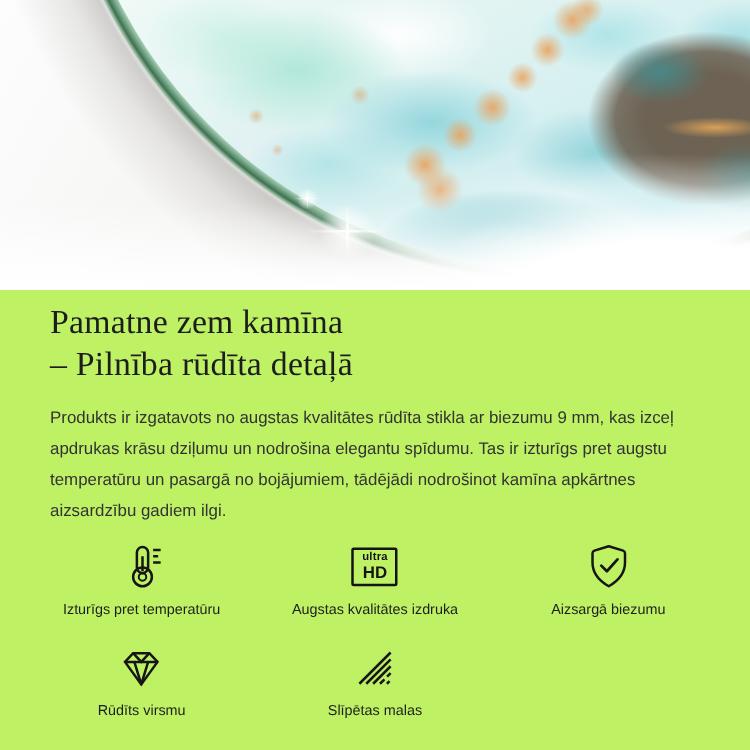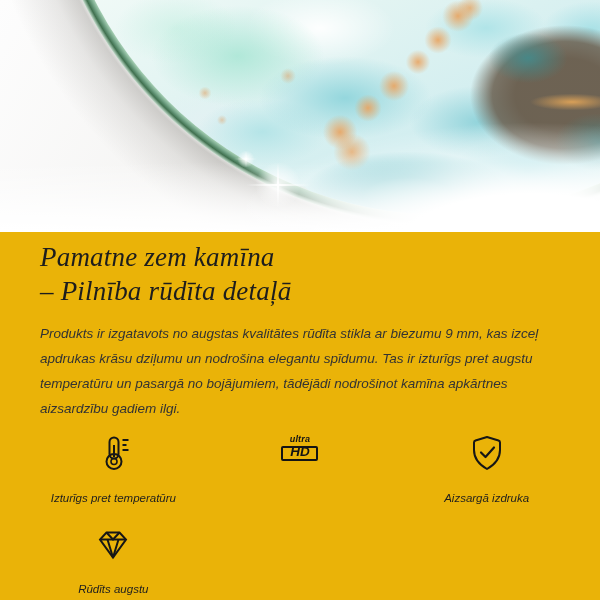--- a/index.html
+++ b/index.html
@@ -1,18 +1,18 @@
 <!DOCTYPE html>
 <html><head>
 <meta charset="utf-8">
 <style>
   * { margin: 0; padding: 0; box-sizing: border-box; }
   html, body { width: 600px; height: 600px; }
   body { font-family: "Liberation Sans", sans-serif; background: #fff; }
-  .page { position: relative; width: 600px; height: 600px; overflow: hidden; background: #eab308; font-style: italic; }
+  .page { position: relative; width: 600px; height: 600px; overflow: hidden; background: #bef264; }
 
   
   .hero {
     position: relative; width: 600px; height: 232px; overflow: hidden;
     background:
       radial-gradient(circle at 445px -178px, rgba(0,0,0,0) 400px, rgba(110,107,100,0.30) 407px, rgba(110,107,100,0.14) 428px, rgba(110,107,100,0) 470px),
       linear-gradient(120deg, #fdfdfd 0%, #f0efed 60%, #f7f6f5 100%);
   }
   .glass-edge {
     position: absolute; inset: 0;
@@ -84,25 +84,25 @@
     margin-top: 13px; font-size: 13.5px; line-height: 25px; color: #333;
   }
 
   
   .features {
     margin: 12px 20px 0; display: grid;
     grid-template-columns: repeat(3, 1fr); row-gap: 20px; text-align: center;
   }
   .feature { display: flex; flex-direction: column; align-items: center; }
   .feature-icon { height: 40px; display: flex; align-items: center; justify-content: center; }
-  .feature-label { margin-top: 19px; font-size: 11.5px; color: #1e1e1e; }
+  .feature-label { margin-top: 9px; font-size: 11.5px; color: #1e1e1e; }
   svg.ic { stroke: #161616; fill: none; stroke-width: 2; }
   .uhd-box {
-    width: 37px; height: 15px; border: 2.5px solid #141414; border-radius: 2px;
-    display: flex; flex-direction: column; align-items: center; justify-content: flex-end;
+    width: 37px; height: 31px; border: 2.5px solid #141414; border-radius: 2px;
+    display: flex; flex-direction: column; align-items: center; justify-content: center;
     color: #141414; font-weight: bold; line-height: 1;
   }
   .uhd-top { font-size: 9px; letter-spacing: 0.2px; }
   .uhd-bottom { font-size: 13.5px; margin-top: 1px; }
 </style>
 </head>
 <body>
 
 <div class="page">
 
@@ -147,40 +147,53 @@
       <div class="feature-label">Izturīgs pret temperatūru</div>
     </div>
 
     <div class="feature">
       <div class="feature-icon">
         <div class="uhd-box">
           <div class="uhd-top">ultra</div>
           <div class="uhd-bottom">HD</div>
         </div>
       </div>
+      <div class="feature-label">Augstas kvalitātes izdruka</div>
     </div>
 
     <div class="feature">
       <div class="feature-icon">
         <svg class="ic" width="40" height="40" viewBox="0 0 40 40">
           <path d="M20 4 L31.5 7.5 Q33 8 33 9.5 V17 C33 26 28 31.5 20 36 C12 31.5 7 26 7 17 V9.5 Q7 8 8.5 7.5 Z" stroke-linejoin="round"></path>
           <path d="M14 19.5 L18.5 24 L27 14.5" stroke-width="2.2" stroke-linecap="round" stroke-linejoin="round"></path>
         </svg>
       </div>
-      <div class="feature-label">Aizsargā izdruka</div>
+      <div class="feature-label">Aizsargā biezumu</div>
     </div>
 
     <div class="feature">
       <div class="feature-icon">
         <svg class="ic" width="40" height="40" viewBox="0 0 40 40" stroke-width="1.8">
           <path d="M13.5 8.5 H26.5 L33 15.5 L20 33.5 L7 15.5 Z" stroke-linejoin="miter"></path>
           <path d="M7 15.5 H33"></path>
           <path d="M13.5 8.5 L20 15.5 L26.5 8.5"></path>
           <path d="M14.5 15.5 L20 33.5 M25.5 15.5 L20 33.5"></path>
         </svg>
       </div>
-      <div class="feature-label">Rūdīts augstu</div>
+      <div class="feature-label">Rūdīts virsmu</div>
     </div>
 
+    <div class="feature">
+      <div class="feature-icon">
+        <svg class="ic" width="40" height="40" viewBox="0 0 40 40" stroke-width="3">
+          <path d="M7.5 33 L32.5 8"></path>
+          <path d="M13 33 L32.5 13.5"></path>
+          <path d="M18.5 33 L32.5 19"></path>
+          <path d="M24 33 L32.5 24.5" stroke-dasharray="5 3"></path>
+          <path d="M29.5 33 L32.5 30" stroke-dasharray="3 2.5"></path>
+        </svg>
+      </div>
+      <div class="feature-label">Slīpētas malas</div>
+    </div>
 
 
   </div>
 </div>
 
 </body></html>

